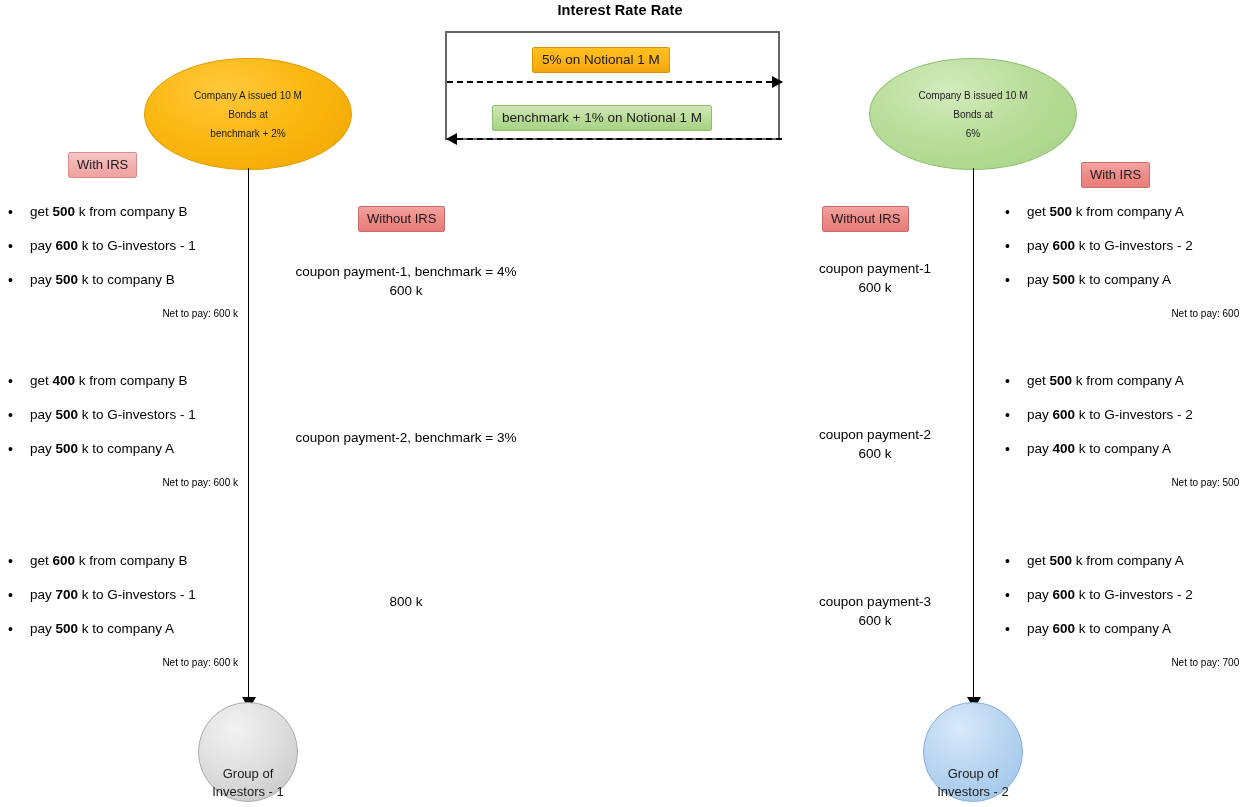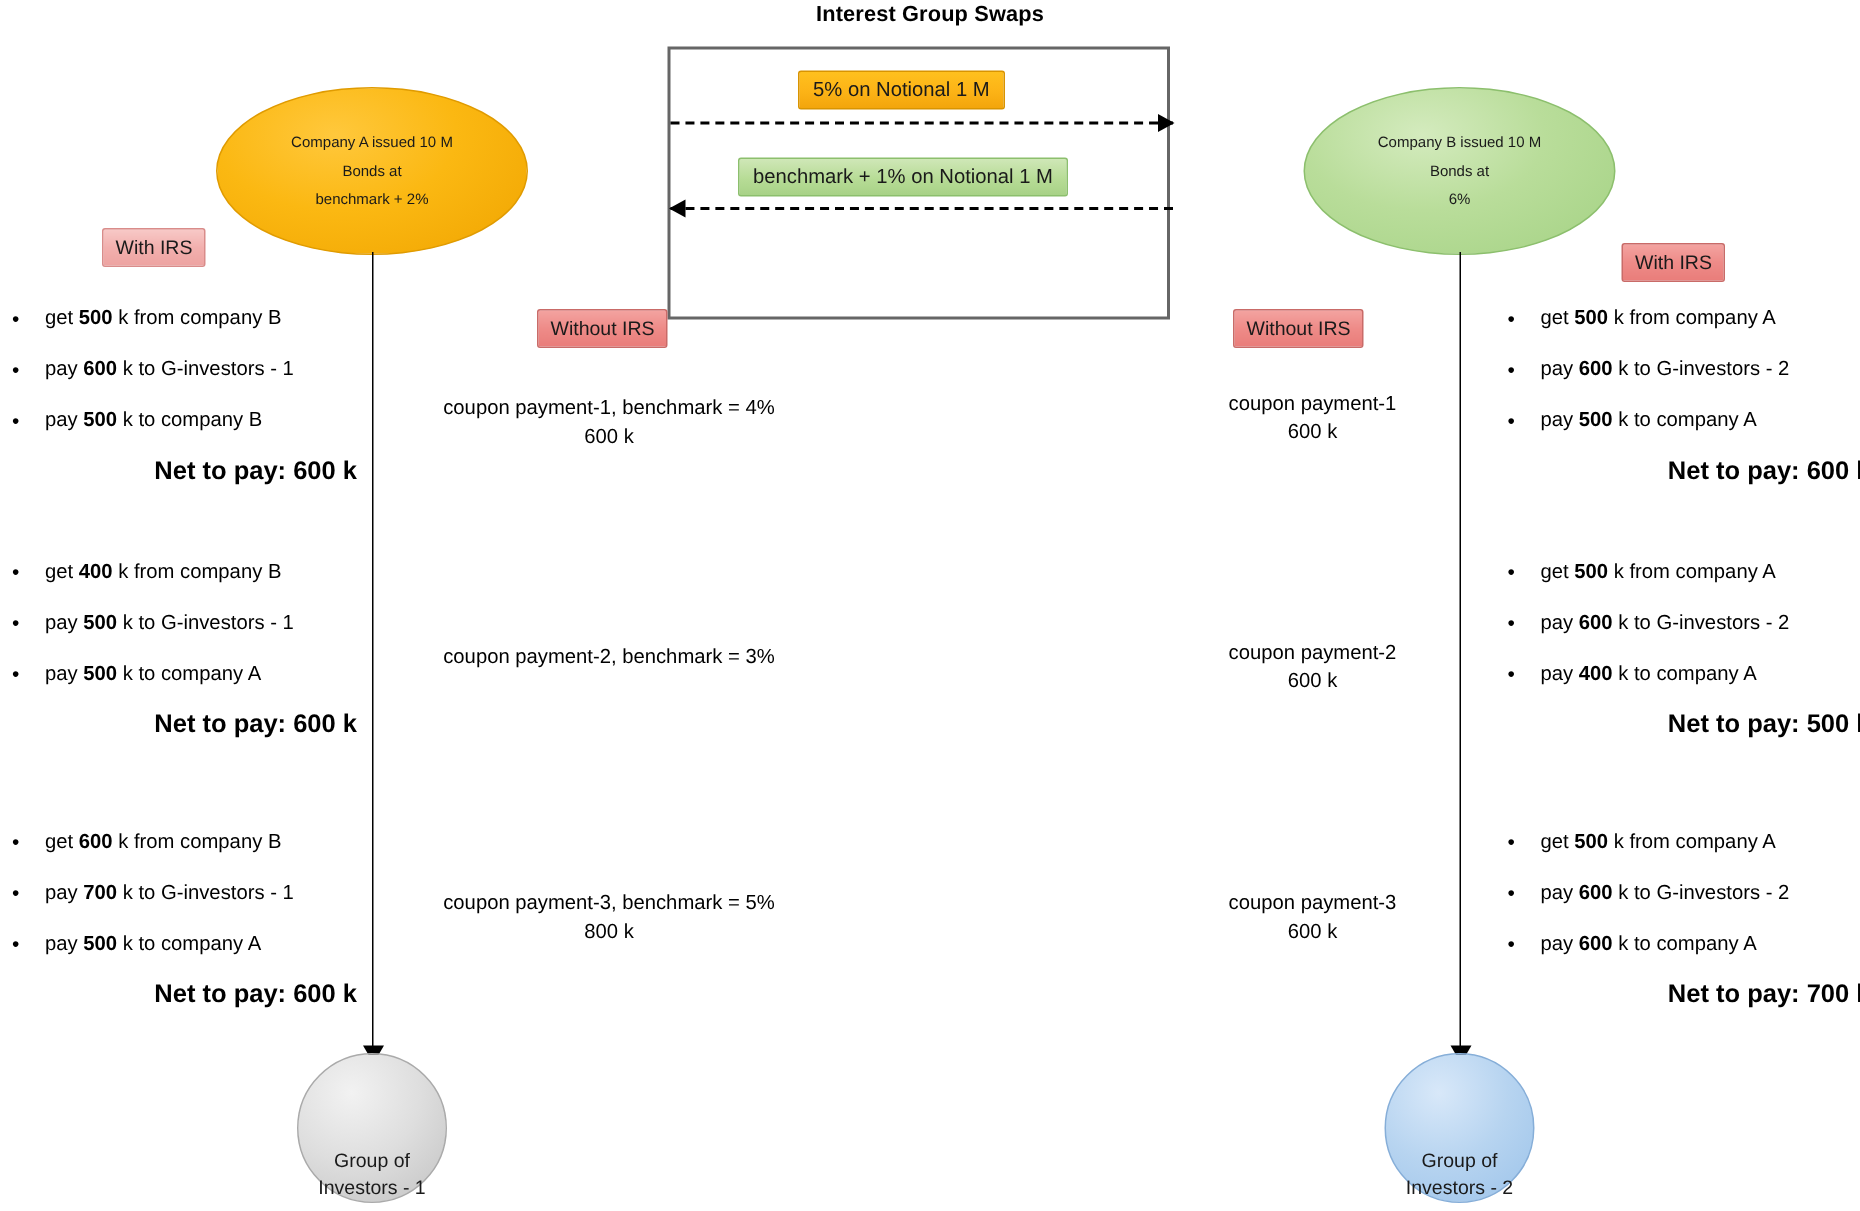--- a/index.html
+++ b/index.html
@@ -25,21 +25,21 @@
     font-size: 14.5px;
     font-weight: bold;
     letter-spacing: 0.1px;
     line-height: 20px;
   }
 
   
   #swap-box {
     position: absolute;
     left: 445px; top: 31px;
-    width: 335px; height: 182px;
+    width: 335px; height: 109px;
     border: 2px solid #666666;
     background: #ffffff;
   }
   .swap-tag {
     position: absolute;
     font-size: 13.5px;
     line-height: 15px;
     white-space: nowrap;
     padding: 4px 9px 5px 9px;
     border-radius: 2px;
@@ -176,22 +176,22 @@
   }
   .bullet-dot {
     flex: 0 0 auto;
     width: 22px;
     text-align: left;
     font-size: 14px;
     line-height: 18px;
   }
   .bullet-text { flex: 0 0 auto; }
   .net-row {
-    font-size: 17px;
-    font-weight: bold;
+    font-size: 10px;
+    font-weight: normal;
     line-height: 18px;
     margin-top: 12px;
     white-space: nowrap;
   }
   .net-left  { text-align: right; padding-right: 20px; }
   .net-right { text-align: right; padding-right: 8px; }
 
   #bullets-a-1 { left: 8px; top: 203px; }
   #bullets-a-2 { left: 8px; top: 372px; }
   #bullets-a-3 { left: 8px; top: 552px; }
@@ -213,21 +213,21 @@
   #coupon-a-3 { left: 277px; top: 592px; width: 258px; }
   #coupon-b-1 { left: 790px; top: 259px; width: 170px; }
   #coupon-b-2 { left: 790px; top: 425px; width: 170px; }
   #coupon-b-3 { left: 790px; top: 592px; width: 170px; }
 </style>
 </head>
 <body>
 
 <div class="stage">
 
-  <div id="diagram-title">Interest Group Swaps</div>
+  <div id="diagram-title">Interest Rate Rate</div>
 
   <div id="swap-box">
 
     <div class="swap-arrow-row" id="swap-arrow-right">
       <div class="swap-dash"></div>
       <div class="arrowhead-r"></div>
     </div>
 
     <div class="swap-arrow-row" id="swap-arrow-left">
       <div class="swap-dash"></div>
@@ -360,21 +360,20 @@
     </div>
 
   <div class="coupon-block" id="coupon-a-1">
     <div>coupon payment-1, benchmark = 4%</div>
     <div class="coupon-amount">600 k</div>
   </div>
   <div class="coupon-block" id="coupon-a-2">
     <div>coupon payment-2, benchmark = 3%</div>
   </div>
   <div class="coupon-block" id="coupon-a-3">
-    <div>coupon payment-3, benchmark = 5%</div>
     <div class="coupon-amount">800 k</div>
   </div>
 
   <div class="coupon-block" id="coupon-b-1">
     <div>coupon payment-1</div>
     <div class="coupon-amount">600 k</div>
   </div>
   <div class="coupon-block" id="coupon-b-2">
     <div>coupon payment-2</div>
     <div class="coupon-amount">600 k</div>

